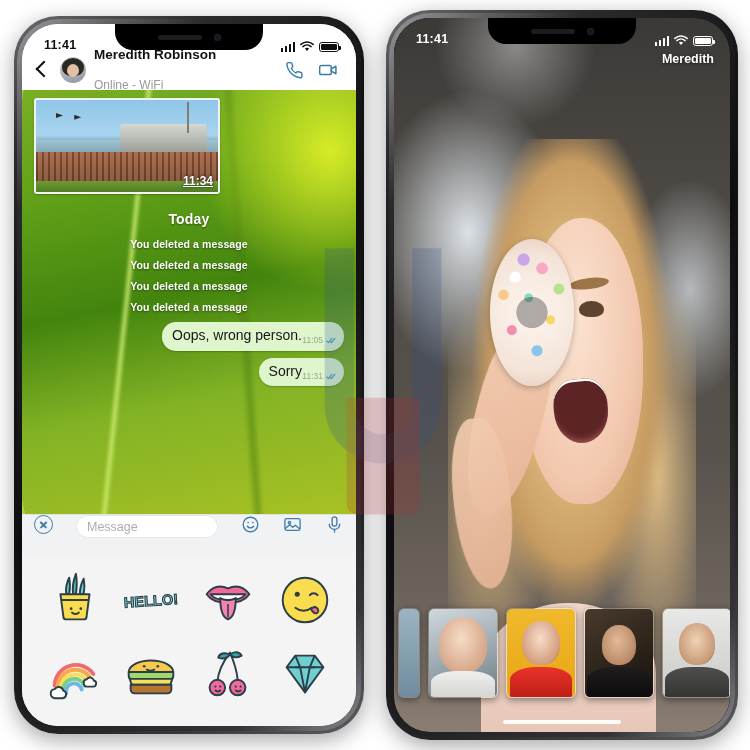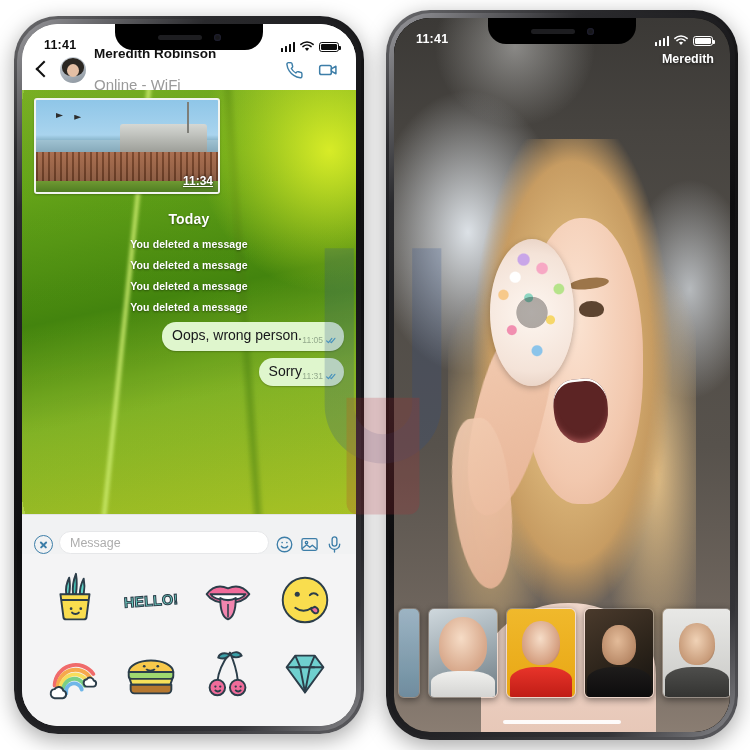--- a/index.html
+++ b/index.html
@@ -84,21 +84,21 @@
   .avatar::before{ 
     content:"";position:absolute;left:2px;top:1px;width:22px;height:18px;
     border-radius:50% 50% 44% 44%;background:#2b2722;
   }
   .avatar::after{ 
     content:"";position:absolute;left:7px;top:7px;width:12px;height:13px;
     border-radius:50%;background:#e4bfa4;
   }
   .hdr-text{ flex:1 1 auto; min-width:0; line-height:1.08; }
   .hdr-name{ font-size:13.5px; font-weight:bold; color:#111; white-space:nowrap; }
-  .hdr-sub{ font-size:15px; color:#9a9a9a; margin-top:16px; }
+  .hdr-sub{ font-size:12px; color:#9a9a9a; margin-top:16px; }
   .hdr-actions{ display:flex; align-items:center; gap:14px; padding-right:4px; }
   .icn{ width:20px;height:20px;cursor:pointer;color:#3d7ea8; }
   .icn svg{ display:block; width:100%; height:100%; }
 
   
   .chat-body{
     position:relative; flex:1 1 auto; overflow:hidden;
     background:
       linear-gradient(100deg, rgba(255,255,255,.10) 0 2px, rgba(0,0,0,.07) 2px 7px),
       linear-gradient(78deg, rgba(255,255,255,.18) 0 3px, rgba(0,0,0,.09) 3px 9px),
@@ -167,21 +167,21 @@
   .bubble .meta{
     position:absolute; right:7px; bottom:5px; display:flex; align-items:center; gap:3px;
     font-size:8.5px; color:#93a98c;
   }
   .tick{ width:11px; height:7px; position:relative; display:inline-block; color:#4fa5c9; }
   .tick svg{ width:100%; height:100%; display:block; }
 
   
   .input-bar{
     position:relative; z-index:10; flex:0 0 auto; background:#f1f2f3;
-    height:40px; display:flex; align-items:flex-end; gap:6px; padding:0 12px;
+    height:40px; display:flex; align-items:flex-start; gap:23px; padding:0 12px;
     border-top:1px solid #e2e3e5;
   }
   .close-btn{
     width:19px;height:19px;border-radius:50%;border:1.6px solid #3d7ea8;
     position:relative;flex:0 0 auto;cursor:pointer;
   }
   .close-btn::before,.close-btn::after{
     content:"";position:absolute;left:3.6px;top:7.7px;width:9px;height:1.6px;background:#3d7ea8;border-radius:1px;
   }
   .close-btn::before{transform:rotate(45deg);} .close-btn::after{transform:rotate(-45deg);}

